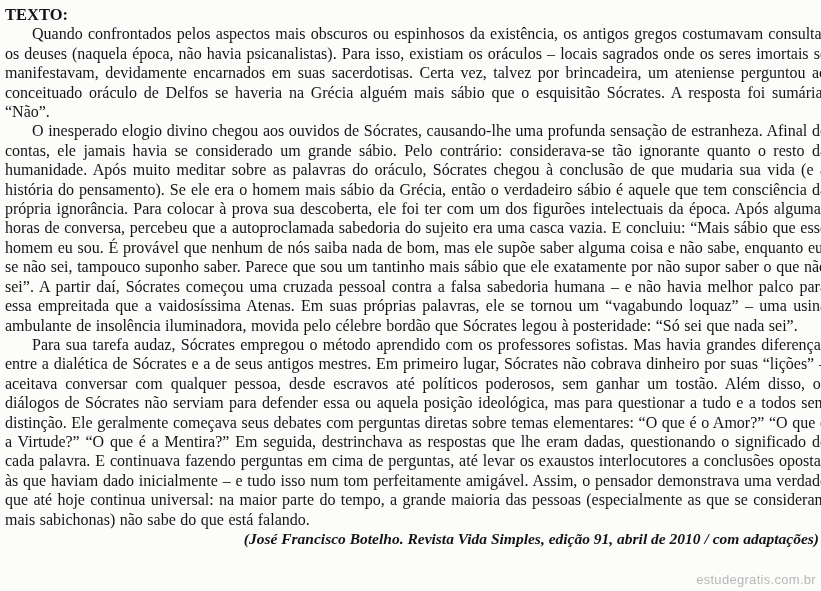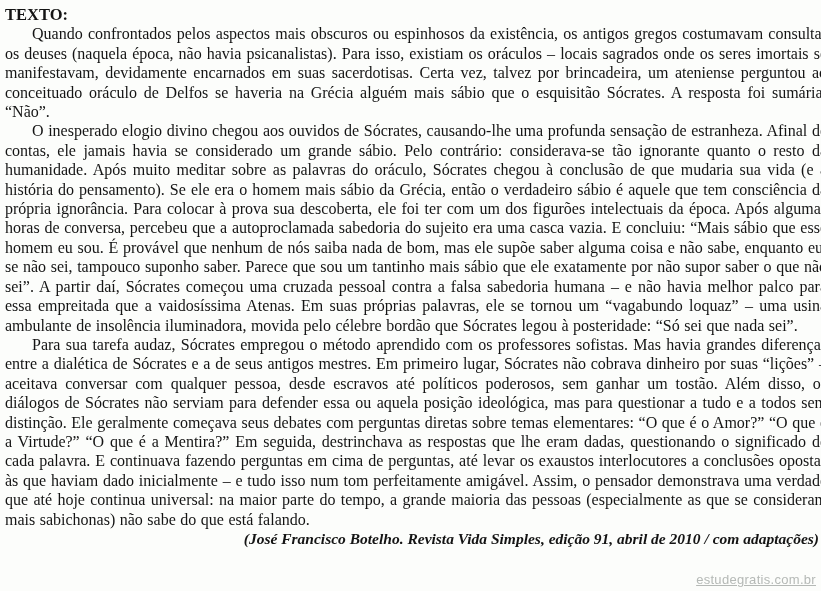--- a/index.html
+++ b/index.html
@@ -43,21 +43,20 @@
     padding-right: 8px;
   }
   .watermark {
     position: absolute;
     right: 5px;
     bottom: 4px;
     font-family: "Liberation Sans", sans-serif;
     font-size: 13px;
     letter-spacing: 0.3px;
     color: #b5b9b6;
-    text-decoration: underline;
   }
 </style>
 </head>
 <body>
 
 <div class="page">
   <div class="heading">TEXTO:</div>
 
   <p class="body-par">Quando confrontados pelos aspectos mais obscuros ou espinhosos da existência, os antigos gregos costumavam consultar os deuses (naquela época, não havia psicanalistas). Para isso, existiam os oráculos – locais sagrados onde os seres imortais se manifestavam, devidamente encarnados em suas sacerdotisas. Certa vez, talvez por brincadeira, um ateniense perguntou ao conceituado oráculo de Delfos se haveria na Grécia alguém mais sábio que o esquisitão Sócrates. A resposta foi sumária: “Não”.</p>
 

